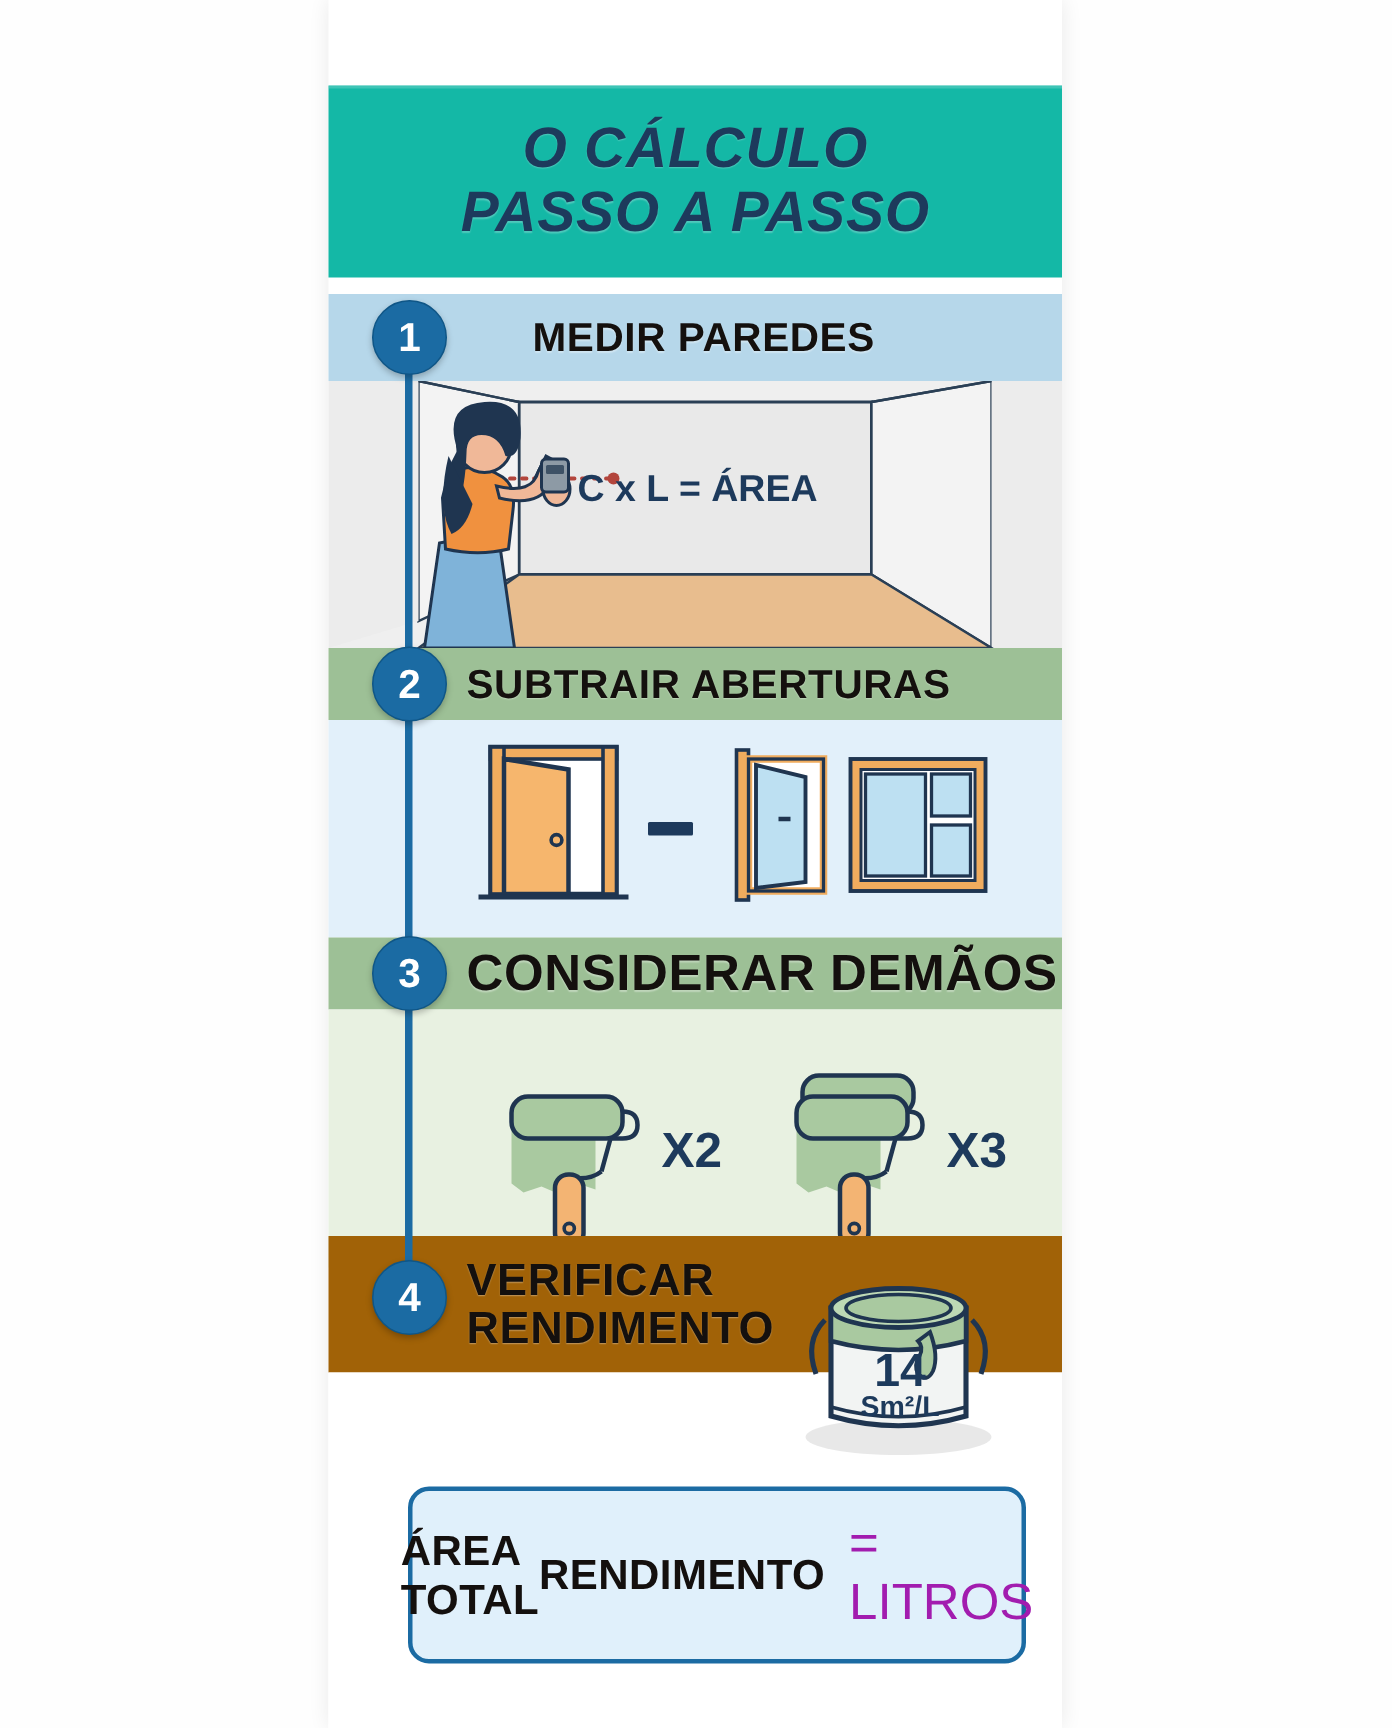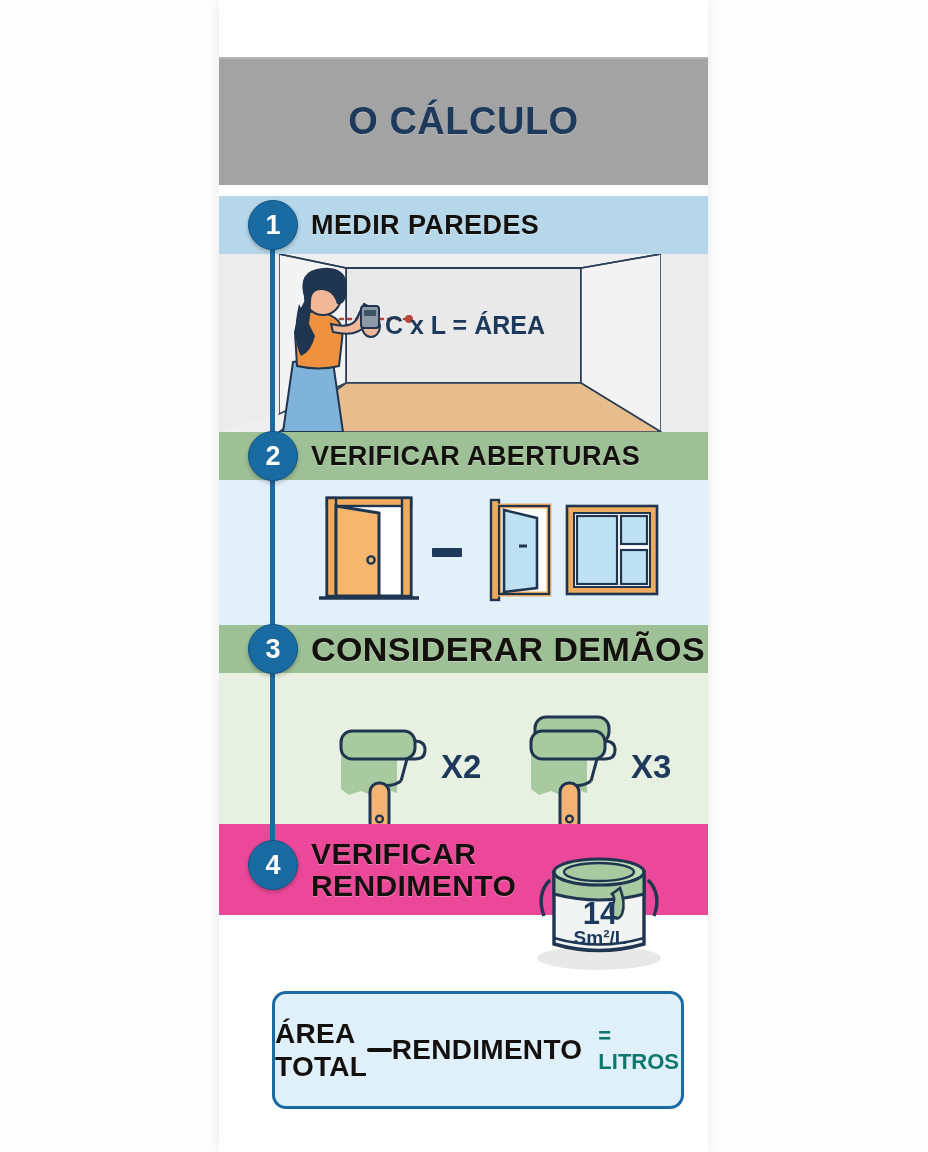--- a/index.html
+++ b/index.html
@@ -14,40 +14,41 @@
   
   .card {
     position: absolute; left: 219px; top: 0px; width: 489px; height: 1152px;
     background: #ffffff;
     box-shadow: 0 0 14px rgba(0,0,0,0.09);
   }
 
   
   .title-band {
     position: absolute; left: 219px; top: 57px; width: 489px; height: 128px;
-    background: #a3a3a3;
+    background: #14b8a6;
     display: flex; align-items: center; justify-content: center;
     box-shadow: inset 0 2px 0 rgba(255,255,255,0.18);
+    font-style: italic;
   }
   .title-text {
     color: #1d3a5c;
     font-size: 38px; font-weight: 700; line-height: 1.13;
     letter-spacing: 0.5px; text-align: center;
     text-shadow: 0 1px 1px rgba(255,255,255,0.25);
   }
 
   
   .step-band {
     position: absolute; left: 219px; width: 489px;
     display: flex; align-items: center;
   }
-  .band-1 { top: 196px; height: 58px; background: #b6d7ea; }
+  .band-1 { top: 196px; height: 58px; background: #b6d7ea; padding-left: 44px; }
   .band-2 { top: 432px; height: 48px; background: #9dc096; }
   .band-3 { top: 625px; height: 48px; background: #9dc096; }
-  .band-4 { top: 824px; height: 91px; background: #ec4899; }
+  .band-4 { top: 824px; height: 91px; background: #a16207; }
 
   .band-label {
     color: #14100e; font-weight: 700; letter-spacing: 0.4px;
     margin-left: 92px; line-height: 1.06;
     text-shadow: 0 1px 1px rgba(255,255,255,0.35);
   }
   .band-1 .band-label { font-size: 27px; }
   .band-2 .band-label { font-size: 27px; }
   .band-3 .band-label { font-size: 34px; }
   .band-4 .band-label { font-size: 30px; }
@@ -88,34 +89,35 @@
     background: #e0f0fb; border: 3px solid #1b6ba3; border-radius: 14px;
     display: flex; align-items: center; justify-content: center; gap: 16px;
     z-index: 8;
   }
   .frac { display: flex; flex-direction: row; align-items: center; }
   .frac-top, .frac-bot {
     color: #14100e; font-size: 28px; font-weight: 700; letter-spacing: 0.3px;
     line-height: 1.18;
   }
   .frac-rule { width: 100%; height: 4px; background: #14100e; margin: 2px 0; border-radius: 2px; }
-  .frac-eq { color: #0f766e; font-size: 22px; font-weight: 700; padding-bottom: 2px; }
+  .frac-eq { color: #a21caf; font-size: 34px; font-weight: 400; padding-bottom: 2px; }
 
   
   .can-val { font-weight: 700; fill: #1d3a5c; }
 </style>
 </head>
 <body>
 
 <div class="stage">
   <div class="card"></div>
 
   <div class="title-band">
     <div class="title-text">
       <div>O CÁLCULO</div>
+      <div>PASSO A PASSO</div>
     </div>
   </div>
 
   <div class="spine"></div>
 
   <div class="step-band band-1">
     <div class="band-label">MEDIR PAREDES</div>
   </div>
 
   <div class="panel panel-1">
@@ -157,21 +159,21 @@
 
         <path d="M86 46 q-10 -30 18 -32 q26 -2 24 24 q-2 14 -10 12 q-4 -14 -16 -14 q-10 0 -10 12 q-1 30 -10 46 q-12 -20 4 -48 z" fill="#1f3550"></path>
         <path d="M80 50 q-8 34 2 52 q10 -4 14 -20 z" fill="#1f3550"></path>
       </g>
 
       <text x="246" y="80" font-family="Liberation Sans, sans-serif" font-size="25" font-weight="700" fill="#1d3a5c" text-anchor="middle">C x L = ÁREA</text>
     </svg>
   </div>
 
   <div class="step-band band-2">
-    <div class="band-label">VERIFICAR ABERTURAS</div>
+    <div class="band-label">SUBTRAIR ABERTURAS</div>
   </div>
 
   <div class="panel panel-2">
     <svg class="illus" viewBox="0 0 489 145">
 
       <g>
         <rect x="108" y="18" width="84" height="98" fill="#ffffff" stroke="#1f3550" stroke-width="3"></rect>
         <rect x="108" y="18" width="84" height="8" fill="#f0ac5e" stroke="#1f3550" stroke-width="2.4"></rect>
         <rect x="108" y="18" width="9" height="98" fill="#f0ac5e" stroke="#1f3550" stroke-width="2.4"></rect>
         <rect x="183" y="18" width="9" height="98" fill="#f0ac5e" stroke="#1f3550" stroke-width="2.4"></rect>

